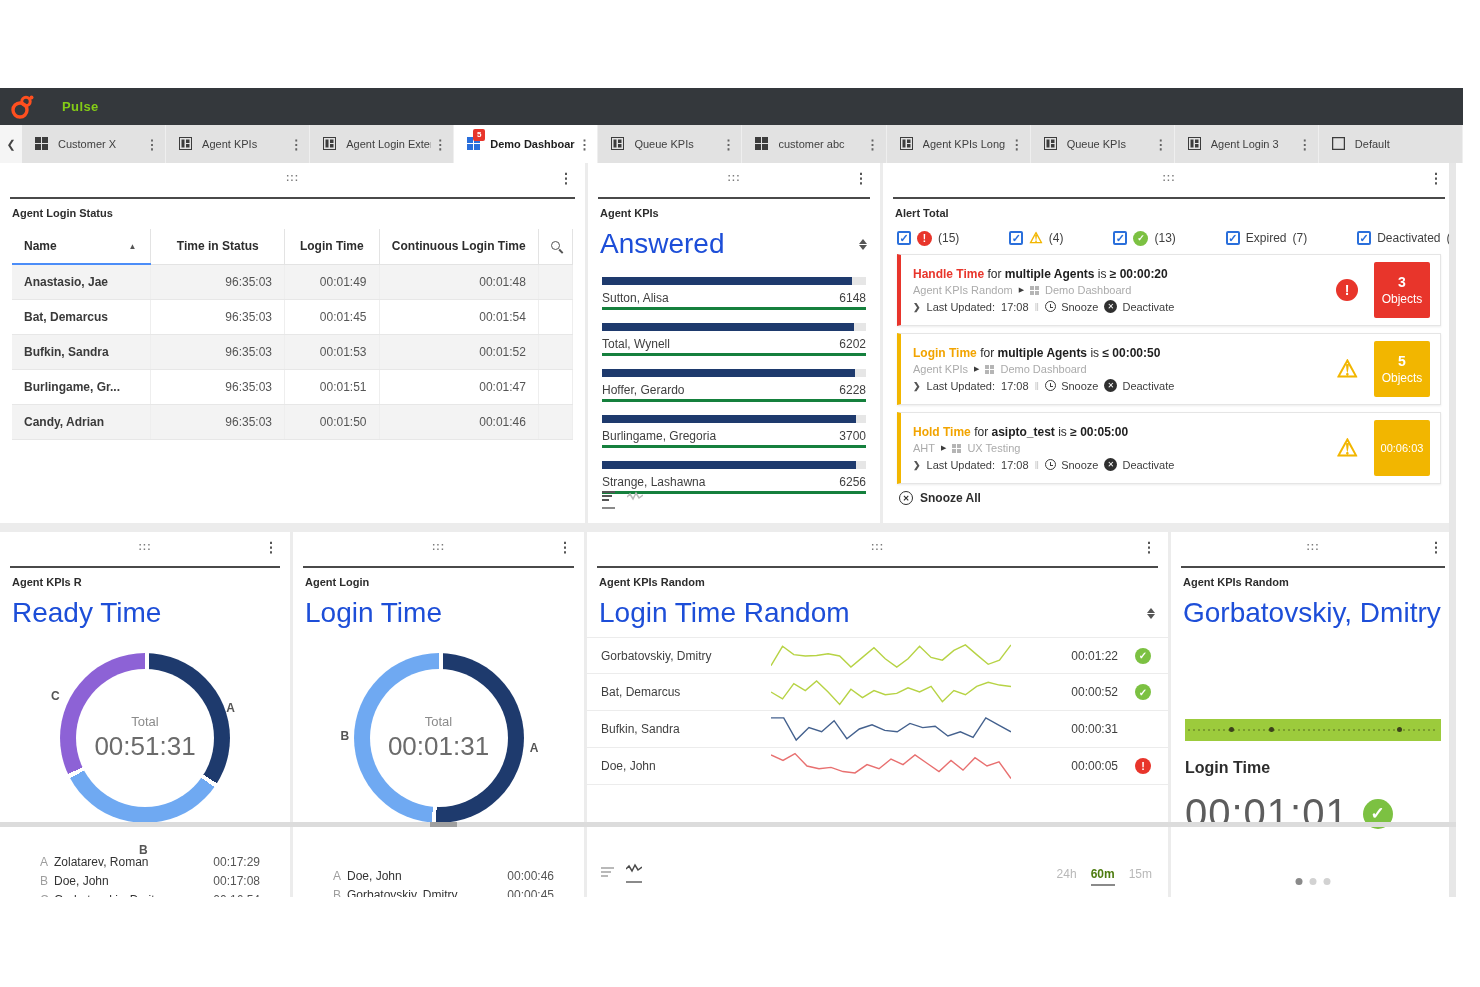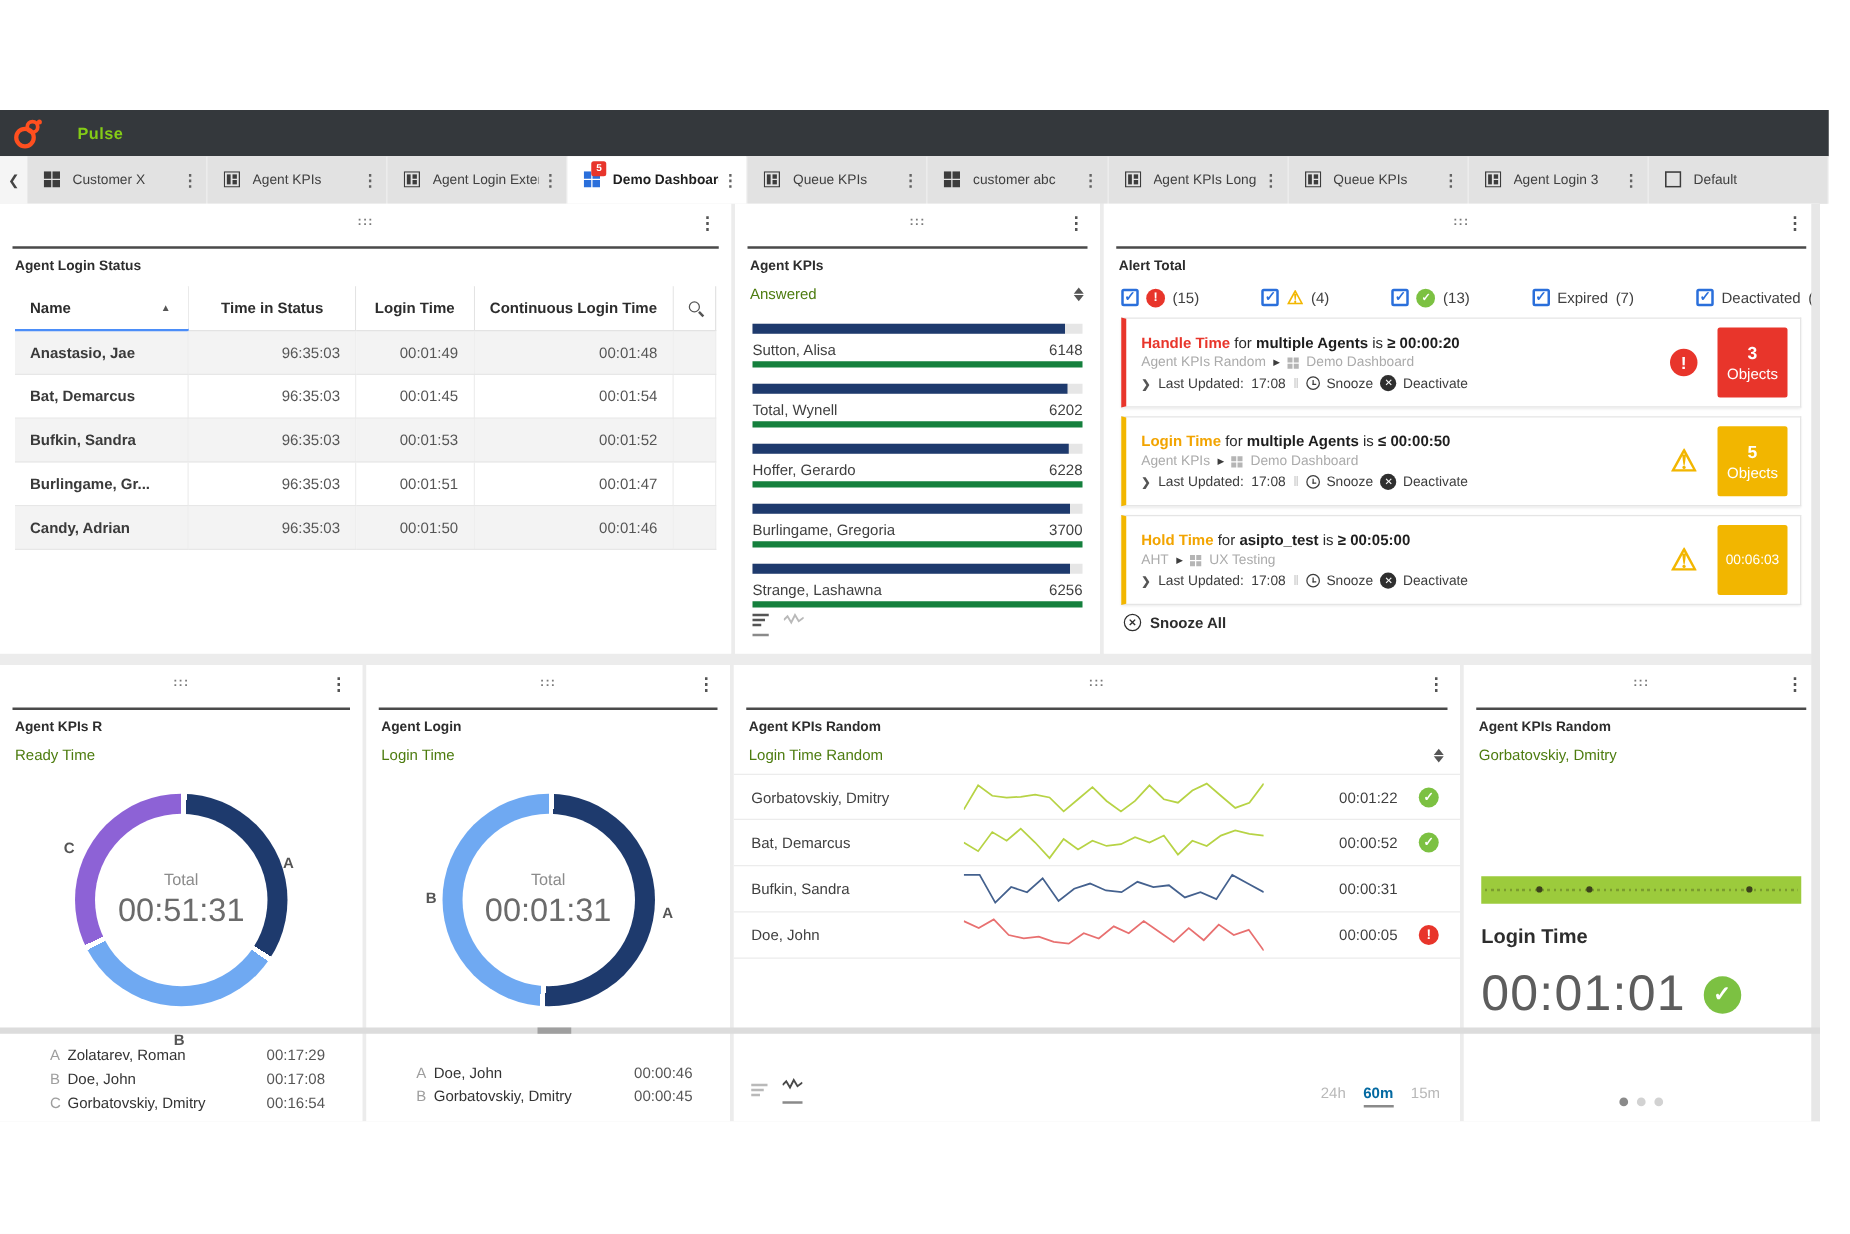--- a/index.html
+++ b/index.html
@@ -26,21 +26,21 @@
 
   
   .dash { position:relative; background:#ececec; height:734px; width:1456px; }
   .widget { position:absolute; background:#fff; overflow:hidden; }
   .w-head { height:34px; position:relative; }
   .draghandle { position:absolute; left:50%; top:9px; transform:translateX(-50%); color:#7a7a7a; font-size:10px; font-weight:bold; letter-spacing:1px; cursor:grab; }
   .kebab { position:absolute; right:8px; top:7px; color:#555; font-size:14px; font-weight:bold; cursor:pointer; padding:0 4px; }
   .w-rule { height:2px; background:#4a4a4a; margin:0 10px; }
   .w-sub { font-size:11px; font-weight:bold; color:#2d2d2d; margin:8px 12px 0; }
   .w-title-row { display:flex; align-items:center; margin:9px 12px 4px; }
-  .w-title { font-size:12px; color:#4d7c0f; font-weight:400; flex:1; }
+  .w-title { font-size:28px; color:#1d4ed8; font-weight:400; flex:1; }
   .sorticon { width:10px; display:flex; flex-direction:column; align-items:center; cursor:pointer; gap:1px; }
   .sorticon i { width:0; height:0; border-left:4px solid transparent; border-right:4px solid transparent; }
   .sorticon .up { border-bottom:5px solid #555; }
   .sorticon .dn { border-top:5px solid #555; }
 
   
   table.grid { border-collapse:collapse; margin:10px 12px 0; width:561px; font-size:12px; }
   .grid th { font-weight:bold; color:#2d2d2d; padding:10px 12px; border:1px solid #e3e3e3; border-top:none; background:#fff; position:relative; }
   .grid th:first-child { text-align:left; border-left:none; }
   .grid th.sorted { border-bottom:2px solid #4b8df8; }
@@ -48,21 +48,21 @@
   .grid td { padding:10px 12px; color:#555; text-align:right; border:1px solid #e7e7e7; border-left:none; border-right:1px solid #eee; }
   .grid td:first-child { text-align:left; font-weight:bold; color:#3a3a3a; }
   .grid tr:nth-child(odd) td { background:#f3f3f3; }
   .searchicon { display:inline-block; width:9px; height:9px; border:1.5px solid #555; border-radius:50%; position:relative; }
   .searchicon::after { content:''; position:absolute; width:1.5px; height:5px; background:#555; left:8px; top:7px; transform:rotate(-45deg); }
 
   
   .baritem { margin:0 14px; padding-top:13px; }
   .bartrack { height:8px; background:#e6e6e6; }
   .barfill { height:8px; background:#1e3a6d; }
-  .barlabels { display:flex; justify-content:space-between; font-size:12px; color:#3f3f3f; margin-top:6px; padding-bottom:2px; border-bottom:5px solid #15803d; }
+  .barlabels { display:flex; justify-content:space-between; font-size:12px; color:#3f3f3f; margin-top:6px; padding-bottom:2px; border-bottom:3px solid #15803d; }
   .w-footicons { position:absolute; bottom:14px; left:14px; display:flex; gap:12px; align-items:flex-end; }
   .fico { cursor:pointer; padding-bottom:4px; }
   .fico.on { border-bottom:2px solid #8a8a8a; }
   .ico-list i { display:block; height:2px; margin-bottom:2px; background:#b9b9b9; }
   .fico.on .ico-list i { background:#555; }
   .ico-list i:nth-child(1){width:13px}.ico-list i:nth-child(2){width:10px}.ico-list i:nth-child(3){width:7px}
   .ico-spark { stroke:#b9b9b9; }
   .fico.on .ico-spark { stroke:#4a4a4a; }
 
   
@@ -114,21 +114,21 @@
   
   .sparkrow { display:flex; align-items:center; height:37px; border-bottom:1px solid #ececec; padding:0 14px; }
   .sparkrow:first-of-type { border-top:1px solid #ececec; }
   .sp-name { width:170px; font-size:12px; color:#3f3f3f; }
   .sp-svg { width:240px; height:32px; }
   .sp-spacer { flex:1; }
   .sp-val { width:70px; text-align:right; font-size:12px; color:#3f3f3f; margin-right:14px; }
   .sp-badge { width:22px; display:flex; justify-content:center; }
   .ranges { position:absolute; bottom:16px; right:16px; font-size:12px; color:#b8b8b8; }
   .ranges span { margin-left:14px; cursor:pointer; padding-bottom:3px; }
-  .ranges span.on { color:#0369a1; font-weight:bold; border-bottom:2px solid #8a8a8a; }
+  .ranges span.on { color:#4d7c0f; font-weight:bold; border-bottom:2px solid #8a8a8a; }
 
   
   .greenbar { margin:0 14px; height:22px; background:#9ccb3c; position:relative; }
   .greenbar::before { content:''; position:absolute; left:3px; right:3px; top:10px; height:2px;
      background:repeating-linear-gradient(90deg, rgba(60,70,20,.35) 0 2px, transparent 2px 5px); }
   .gbdot { position:absolute; top:8px; width:5px; height:5px; border-radius:50%; background:#3c401c; }
   .kpi-metric { font-size:16px; font-weight:bold; color:#2d2d2d; margin:18px 14px 0; }
   .kpi-value-row { display:flex; align-items:center; gap:14px; margin:14px 14px 0; }
   .kpi-value { font-size:40px; color:#5d5d5d; letter-spacing:1px; }
   .caro { position:absolute; bottom:12px; left:50%; transform:translateX(-50%); display:flex; gap:7px; }

